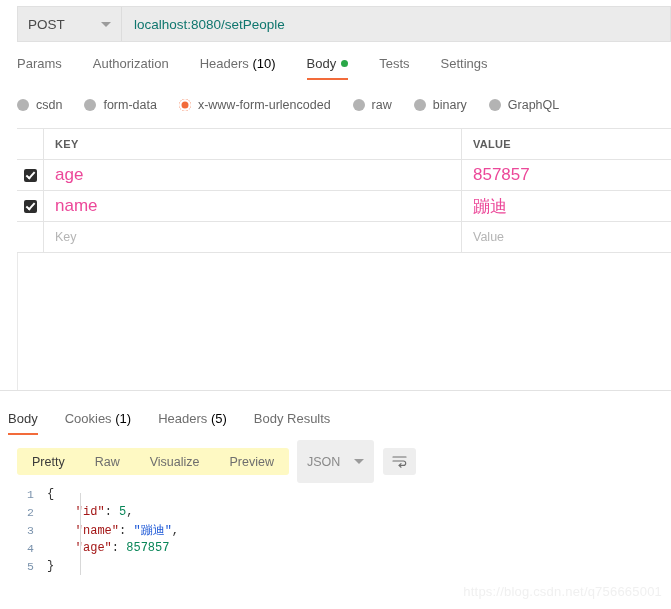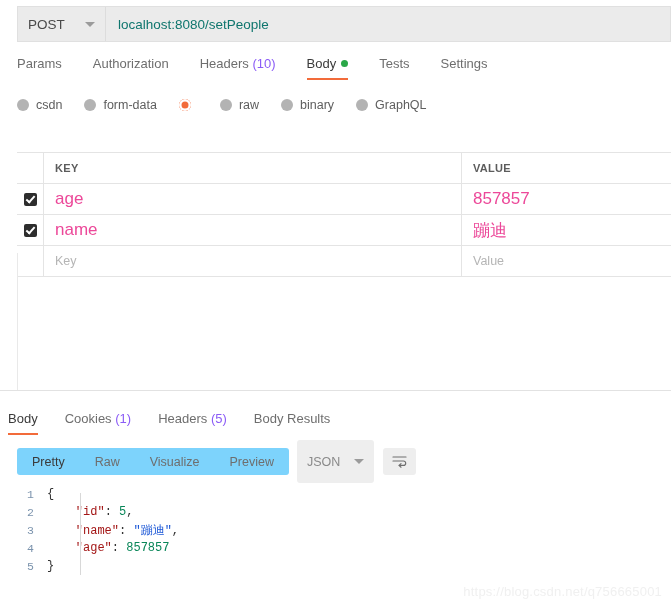--- a/index.html
+++ b/index.html
@@ -23,21 +23,21 @@
     left: 17px;
     top: 6px;
     right: 0;
     height: 36px;
     display: flex;
     background: #ebebeb;
     border: 1px solid #e0e0e0;
     box-sizing: border-box;
   }
   .method-select {
-    width: 88px;
+    width: 104px;
     height: 100%;
     display: flex;
     align-items: center;
     padding: 0 10px;
     box-sizing: border-box;
     border-right: 1px solid #dcdcdc;
     background: #ebebeb;
   }
   .method-label {
     flex: 1;
@@ -88,21 +88,21 @@
   .req-tab.active::after {
     content: "";
     position: absolute;
     left: 0;
     right: 0;
     bottom: 0;
     height: 2px;
     background: #f26b3a;
   }
   .tab-count {
-    color: #8b5cf6;
+    color: #000000;
   }
   .green-dot {
     display: inline-block;
     width: 7px;
     height: 7px;
     border-radius: 50%;
     background: #2aa748;
     margin-left: 5px;
     vertical-align: 1px;
   }
@@ -141,21 +141,20 @@
     white-space: nowrap;
   }
 
   
   .kv-table {
     position: absolute;
     left: 17px;
     top: 128px;
     right: 0;
     border-top: 1px solid #e4e4e4;
-    margin-top: 24px;
   }
   .kv-row {
     display: flex;
     height: 31px;
     border-bottom: 1px solid #e4e4e4;
     box-sizing: border-box;
   }
   .kv-check-cell {
     width: 27px;
     flex: none;
@@ -269,21 +268,21 @@
     position: absolute;
     left: 17px;
     top: 448px;
     height: 27px;
     display: flex;
     align-items: center;
   }
   .view-group {
     display: flex;
     align-items: center;
-    background: #7dd3fc;
+    background: #fef9c3;
     border-radius: 3px;
     height: 27px;
   }
   .view-btn {
     padding: 0 15px;
     height: 27px;
     display: flex;
     align-items: center;
     font-size: 12.5px;
     color: #6e6e6e;
@@ -396,20 +395,21 @@
     <div class="radio-item">
       <span class="radio-dot"></span>
       <span class="radio-label">csdn</span>
     </div>
     <div class="radio-item">
       <span class="radio-dot"></span>
       <span class="radio-label">form-data</span>
     </div>
     <div class="radio-item checked">
       <span class="radio-dot"></span>
+      <span class="radio-label">x-www-form-urlencoded</span>
     </div>
     <div class="radio-item">
       <span class="radio-dot"></span>
       <span class="radio-label">raw</span>
     </div>
     <div class="radio-item">
       <span class="radio-dot"></span>
       <span class="radio-label">binary</span>
     </div>
     <div class="radio-item">

